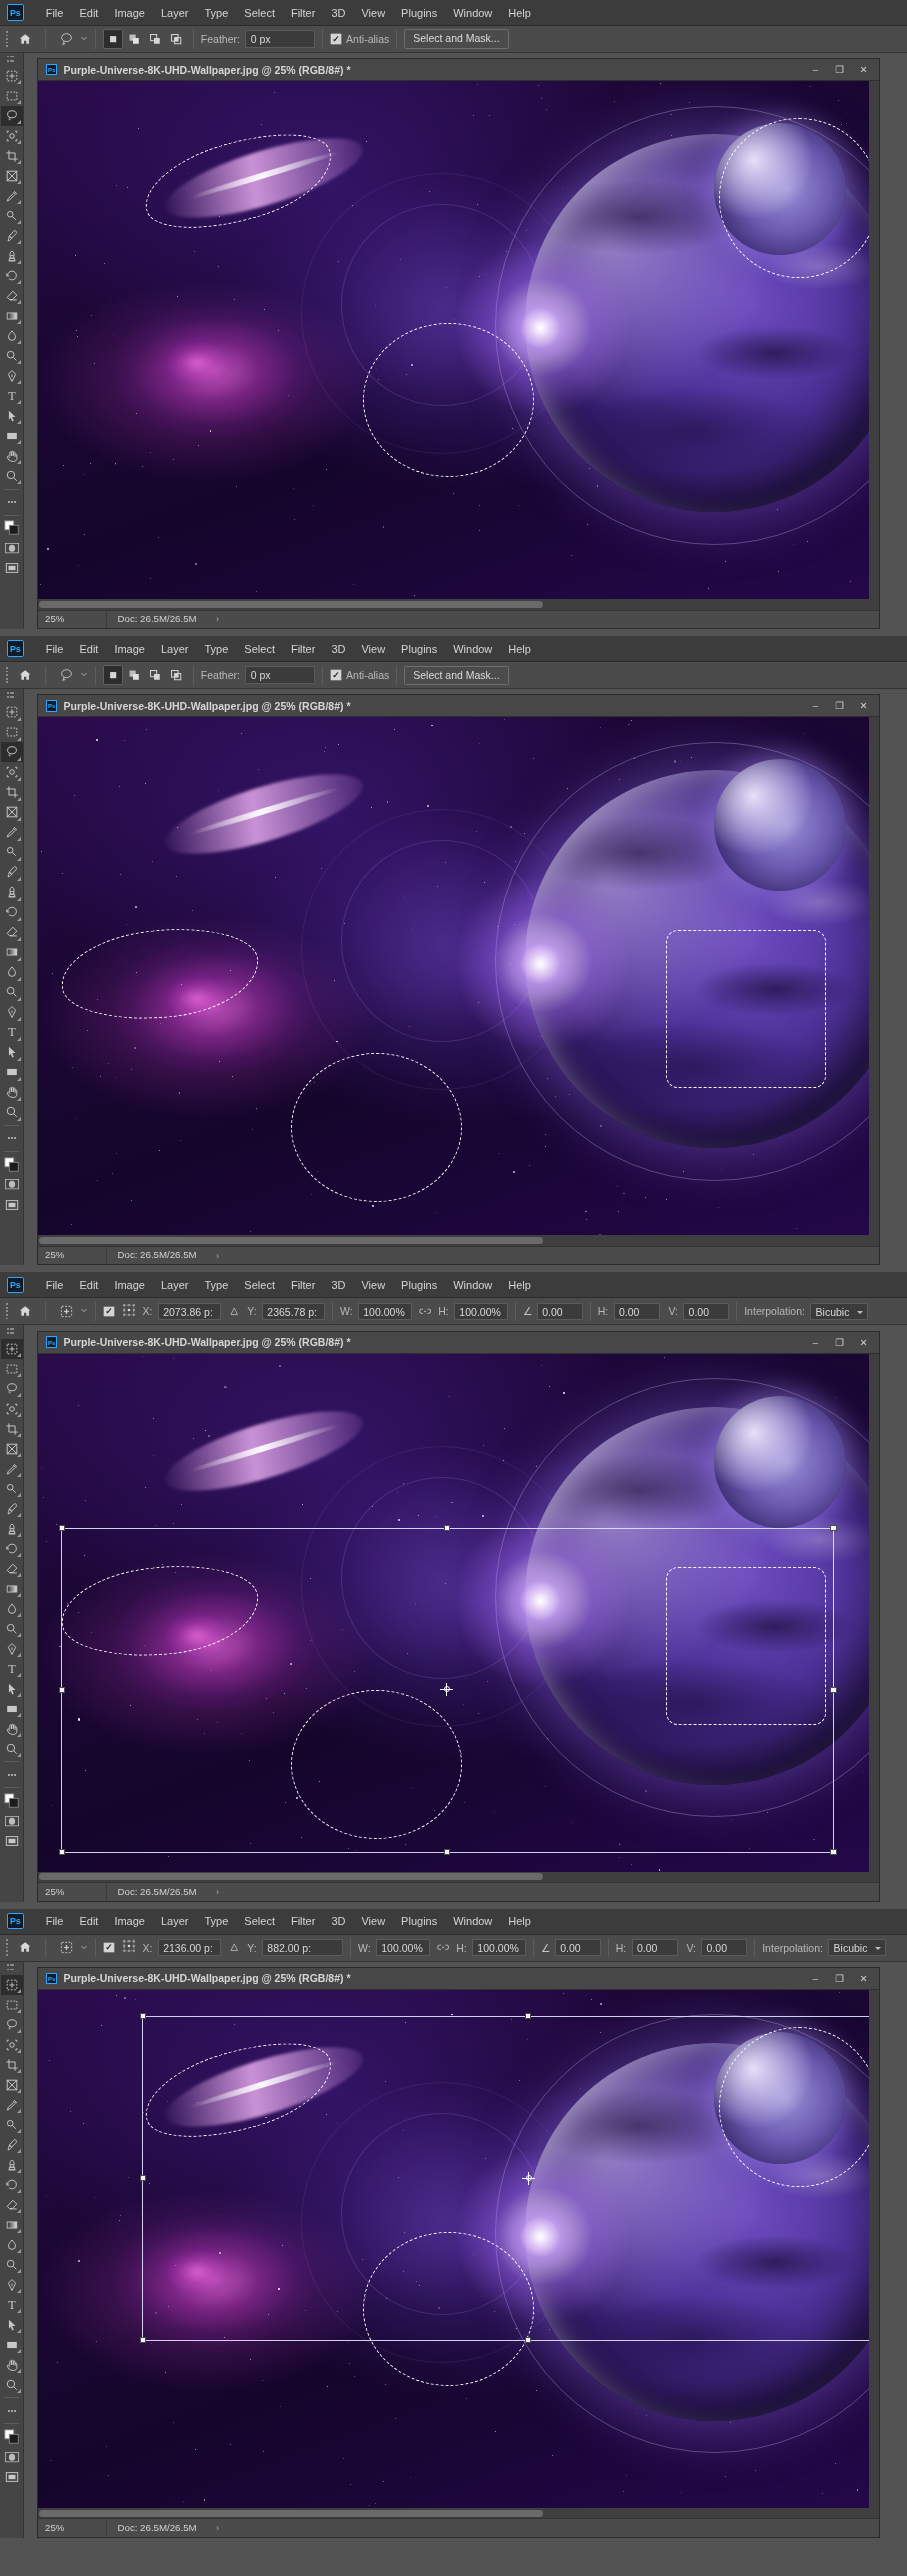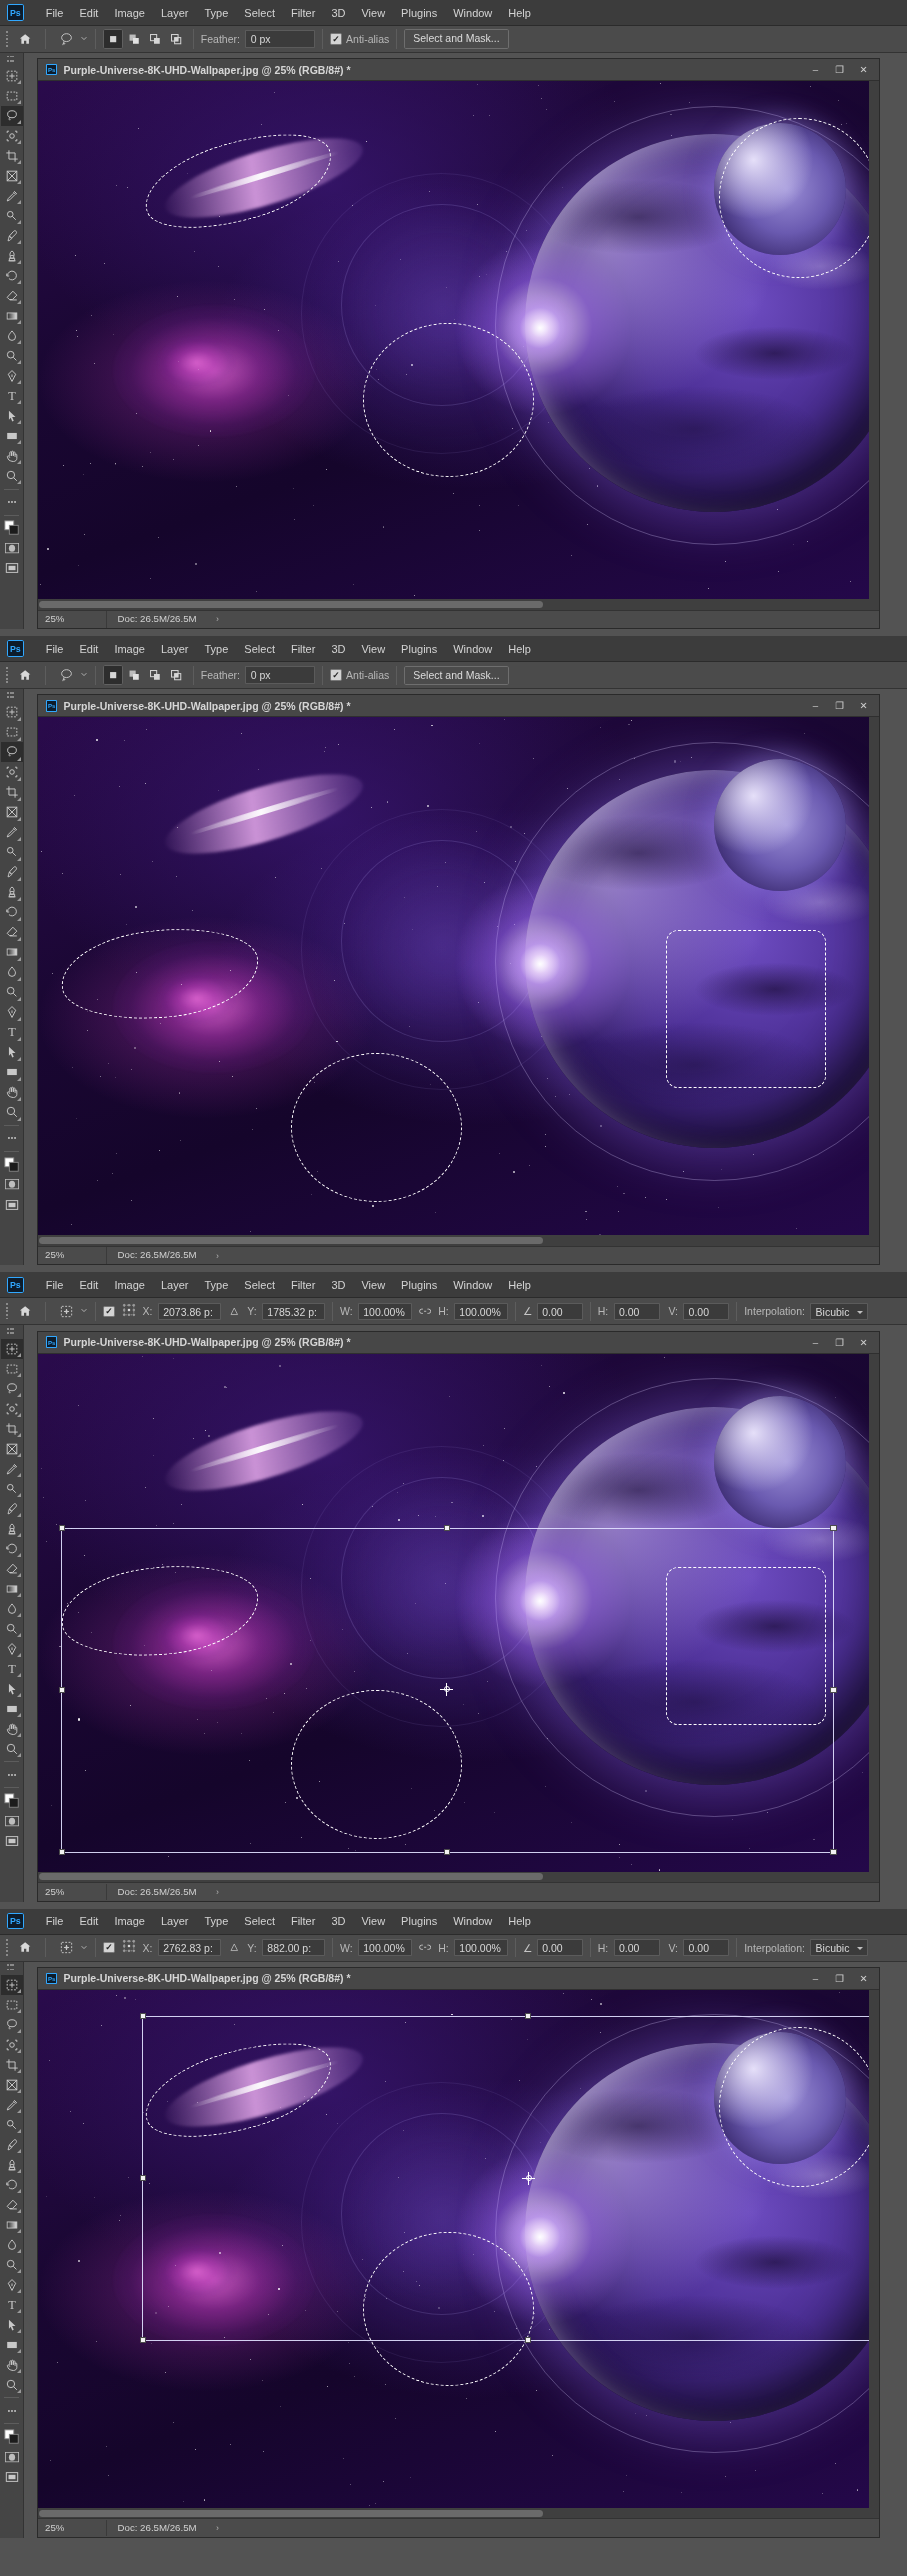--- a/index.html
+++ b/index.html
@@ -1399,21 +1399,21 @@
           </svg></div>
     <div style="width:7px"></div>
     <span class="opt-label">X:</span>
     <span class="opt-field" style="width:63px">2073.86 p:</span>
     <div style="width:8px"></div>
     <div><svg width="10.5" height="10.5" viewBox="0 0 16 16" fill="none" stroke="#c8c8c8" stroke-width="1.1">
             <path d="M8 3 13 13H3z"></path>
           </svg></div>
     <div style="width:8px"></div>
     <span class="opt-label">Y:</span>
-    <span class="opt-field" style="width:63px">1785.32 p:</span>
+    <span class="opt-field" style="width:63px">2365.78 p:</span>
     <div class="opt-sep"></div>
     <span class="opt-label">W:</span>
     <span class="opt-field" style="width:54px">100.00%</span>
     <div style="width:7px"></div>
     <div><svg width="12.3" height="10.5" viewBox="0 0 16 12" fill="none" stroke="#c8c8c8" stroke-width="1.2">
             <path d="M6.6 6H9.4M5 3.2H3.6A2.8 2.8 0 0 0 3.6 8.8H5M11 3.2h1.4A2.8 2.8 0 0 1 12.4 8.8H11"></path>
           </svg></div>
     <div style="width:7px"></div>
     <span class="opt-label">H:</span>
     <span class="opt-field" style="width:54px">100.00%</span>
@@ -1906,28 +1906,28 @@
             <circle cx="8" cy="2.5" r="1" fill="#9e9e9e"></circle>
             <circle cx="13.5" cy="2.5" r="1" fill="#9e9e9e"></circle>
             <circle cx="2.5" cy="8" r="1" fill="#9e9e9e"></circle>
             <circle cx="13.5" cy="8" r="1" fill="#9e9e9e"></circle>
             <circle cx="2.5" cy="13.5" r="1" fill="#9e9e9e"></circle>
             <circle cx="8" cy="13.5" r="1" fill="#9e9e9e"></circle>
             <circle cx="13.5" cy="13.5" r="1" fill="#9e9e9e"></circle>
           </svg></div>
     <div style="width:7px"></div>
     <span class="opt-label">X:</span>
-    <span class="opt-field" style="width:63px">2762.83 p:</span>
+    <span class="opt-field" style="width:63px">2136.00 p:</span>
     <div style="width:8px"></div>
     <div><svg width="10.5" height="10.5" viewBox="0 0 16 16" fill="none" stroke="#c8c8c8" stroke-width="1.1">
             <path d="M8 3 13 13H3z"></path>
           </svg></div>
     <div style="width:8px"></div>
     <span class="opt-label">Y:</span>
-    <span class="opt-field" style="width:63px">882.00 p:</span>
+    <span class="opt-field" style="width:81px">882.00 p:</span>
     <div class="opt-sep"></div>
     <span class="opt-label">W:</span>
     <span class="opt-field" style="width:54px">100.00%</span>
     <div style="width:7px"></div>
     <div><svg width="12.3" height="10.5" viewBox="0 0 16 12" fill="none" stroke="#c8c8c8" stroke-width="1.2">
             <path d="M6.6 6H9.4M5 3.2H3.6A2.8 2.8 0 0 0 3.6 8.8H5M11 3.2h1.4A2.8 2.8 0 0 1 12.4 8.8H11"></path>
           </svg></div>
     <div style="width:7px"></div>
     <span class="opt-label">H:</span>
     <span class="opt-field" style="width:54px">100.00%</span>

